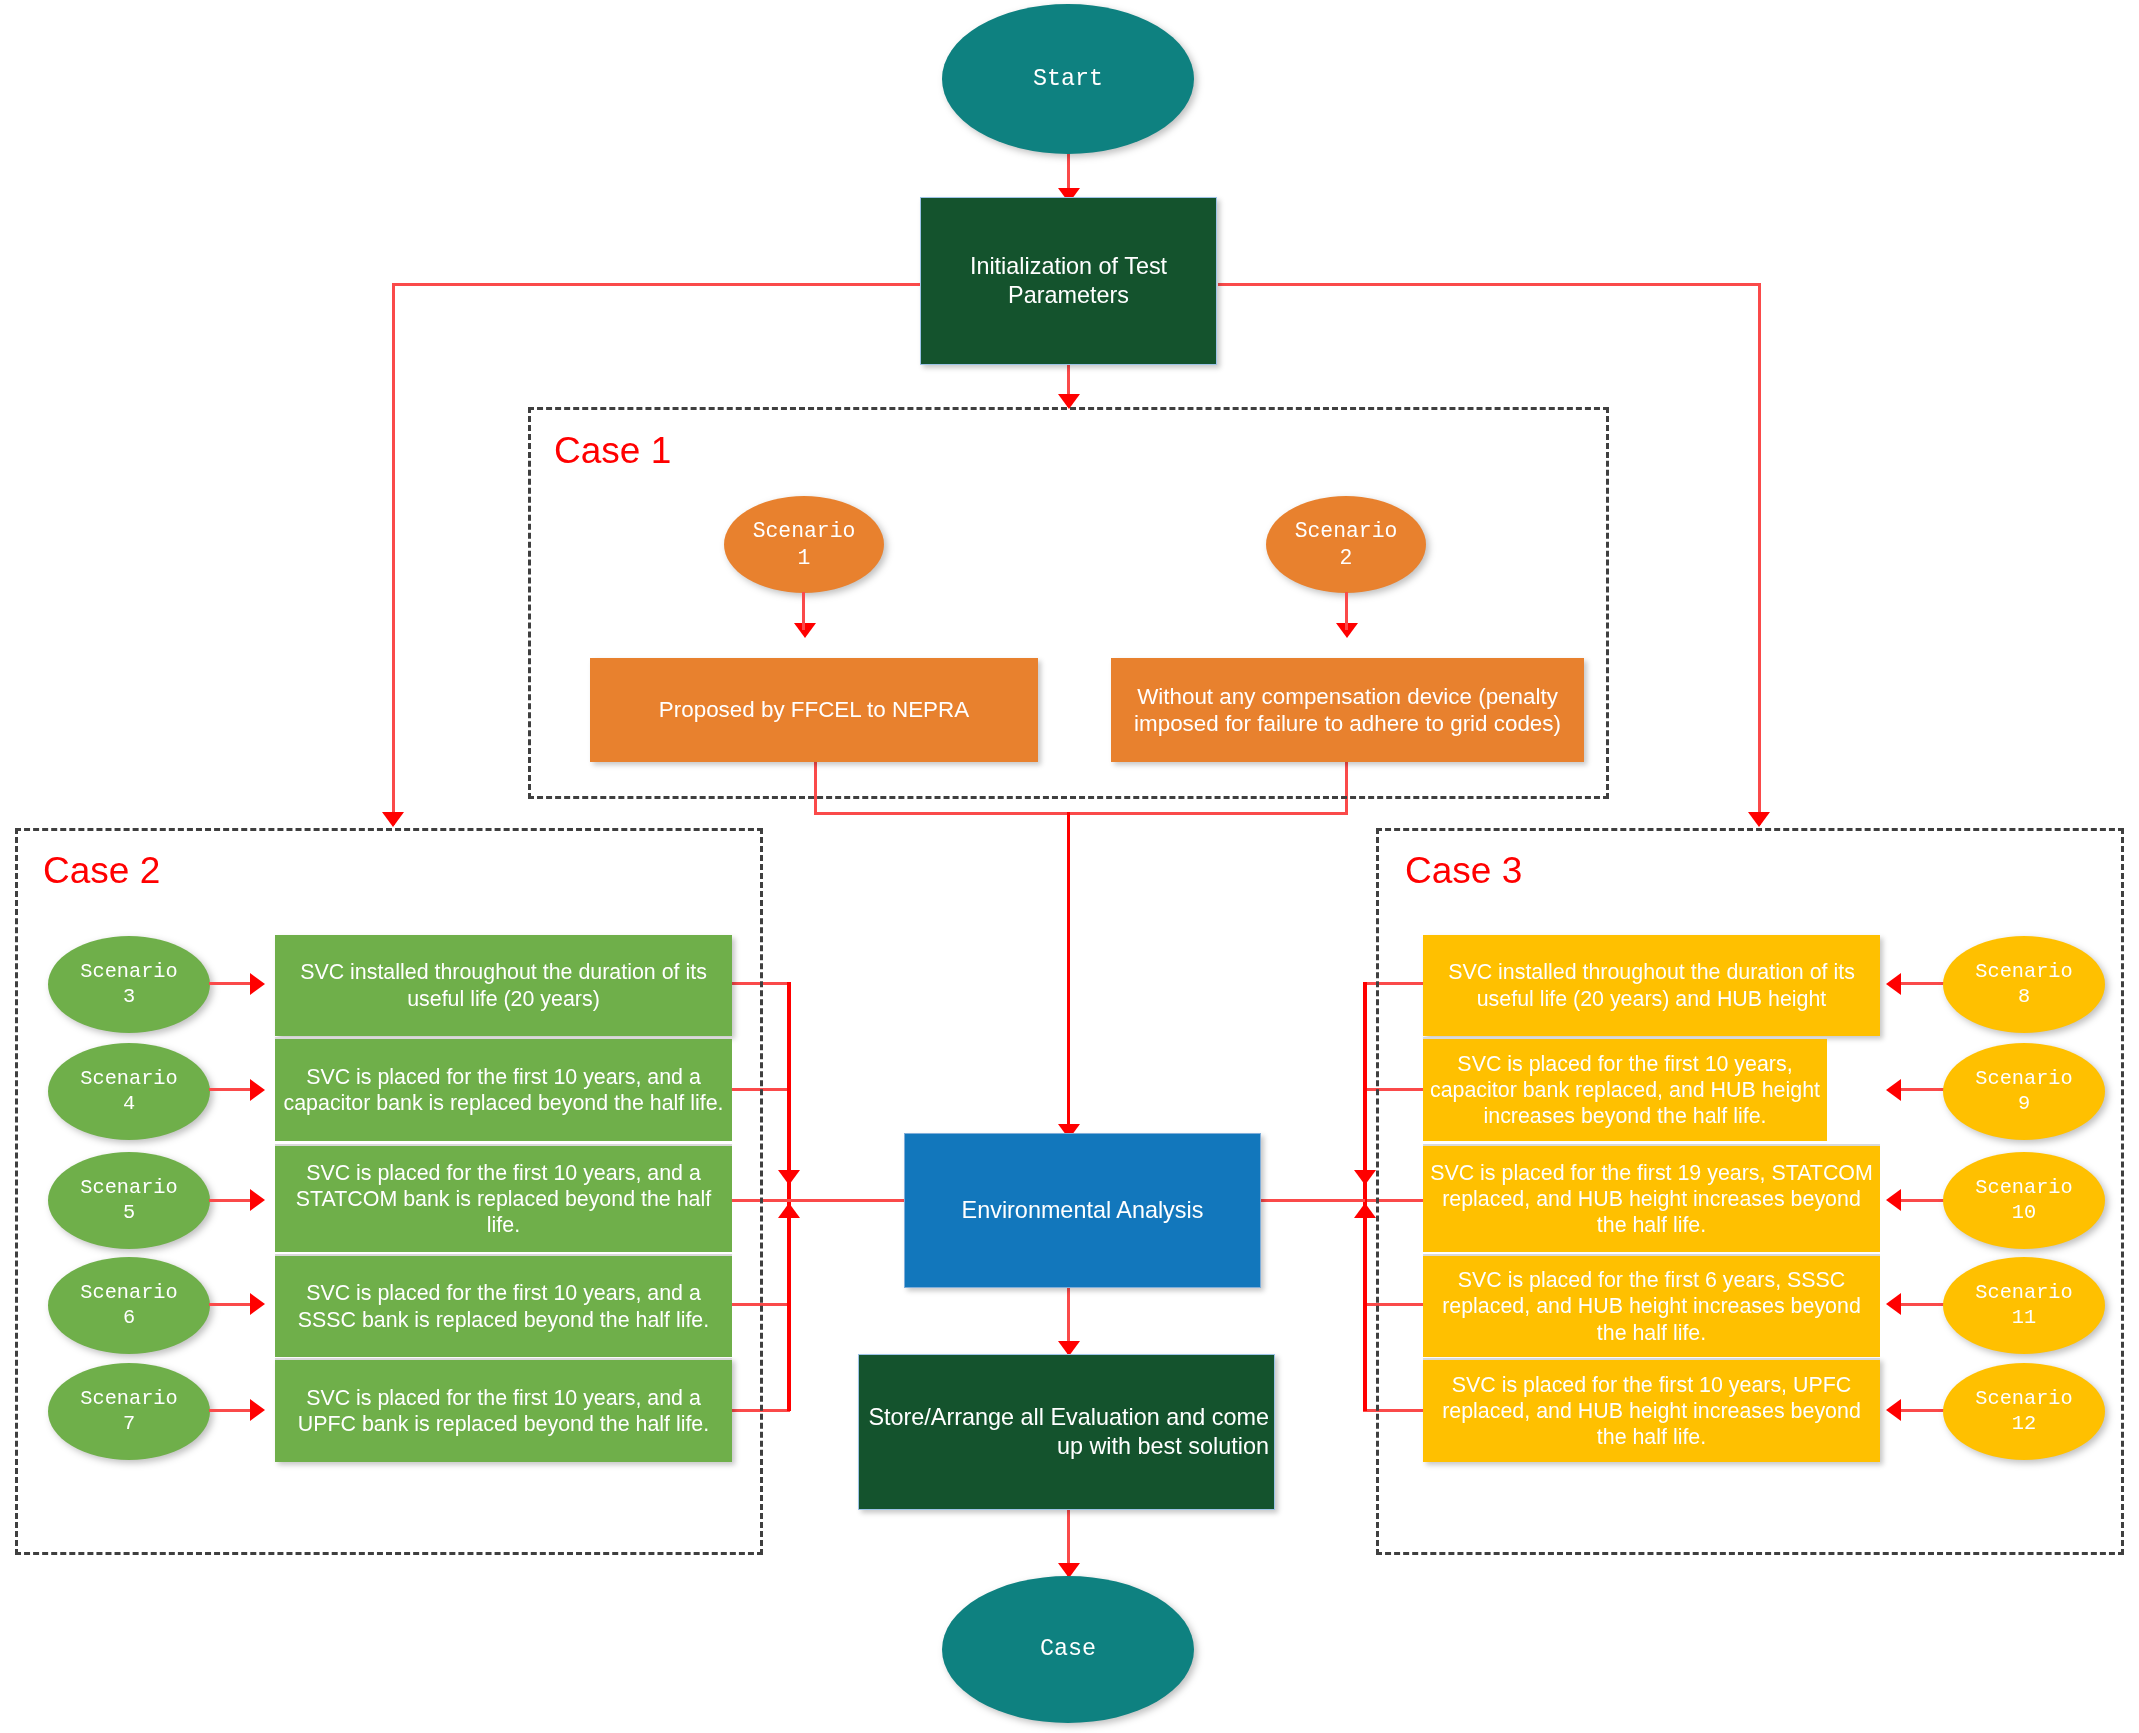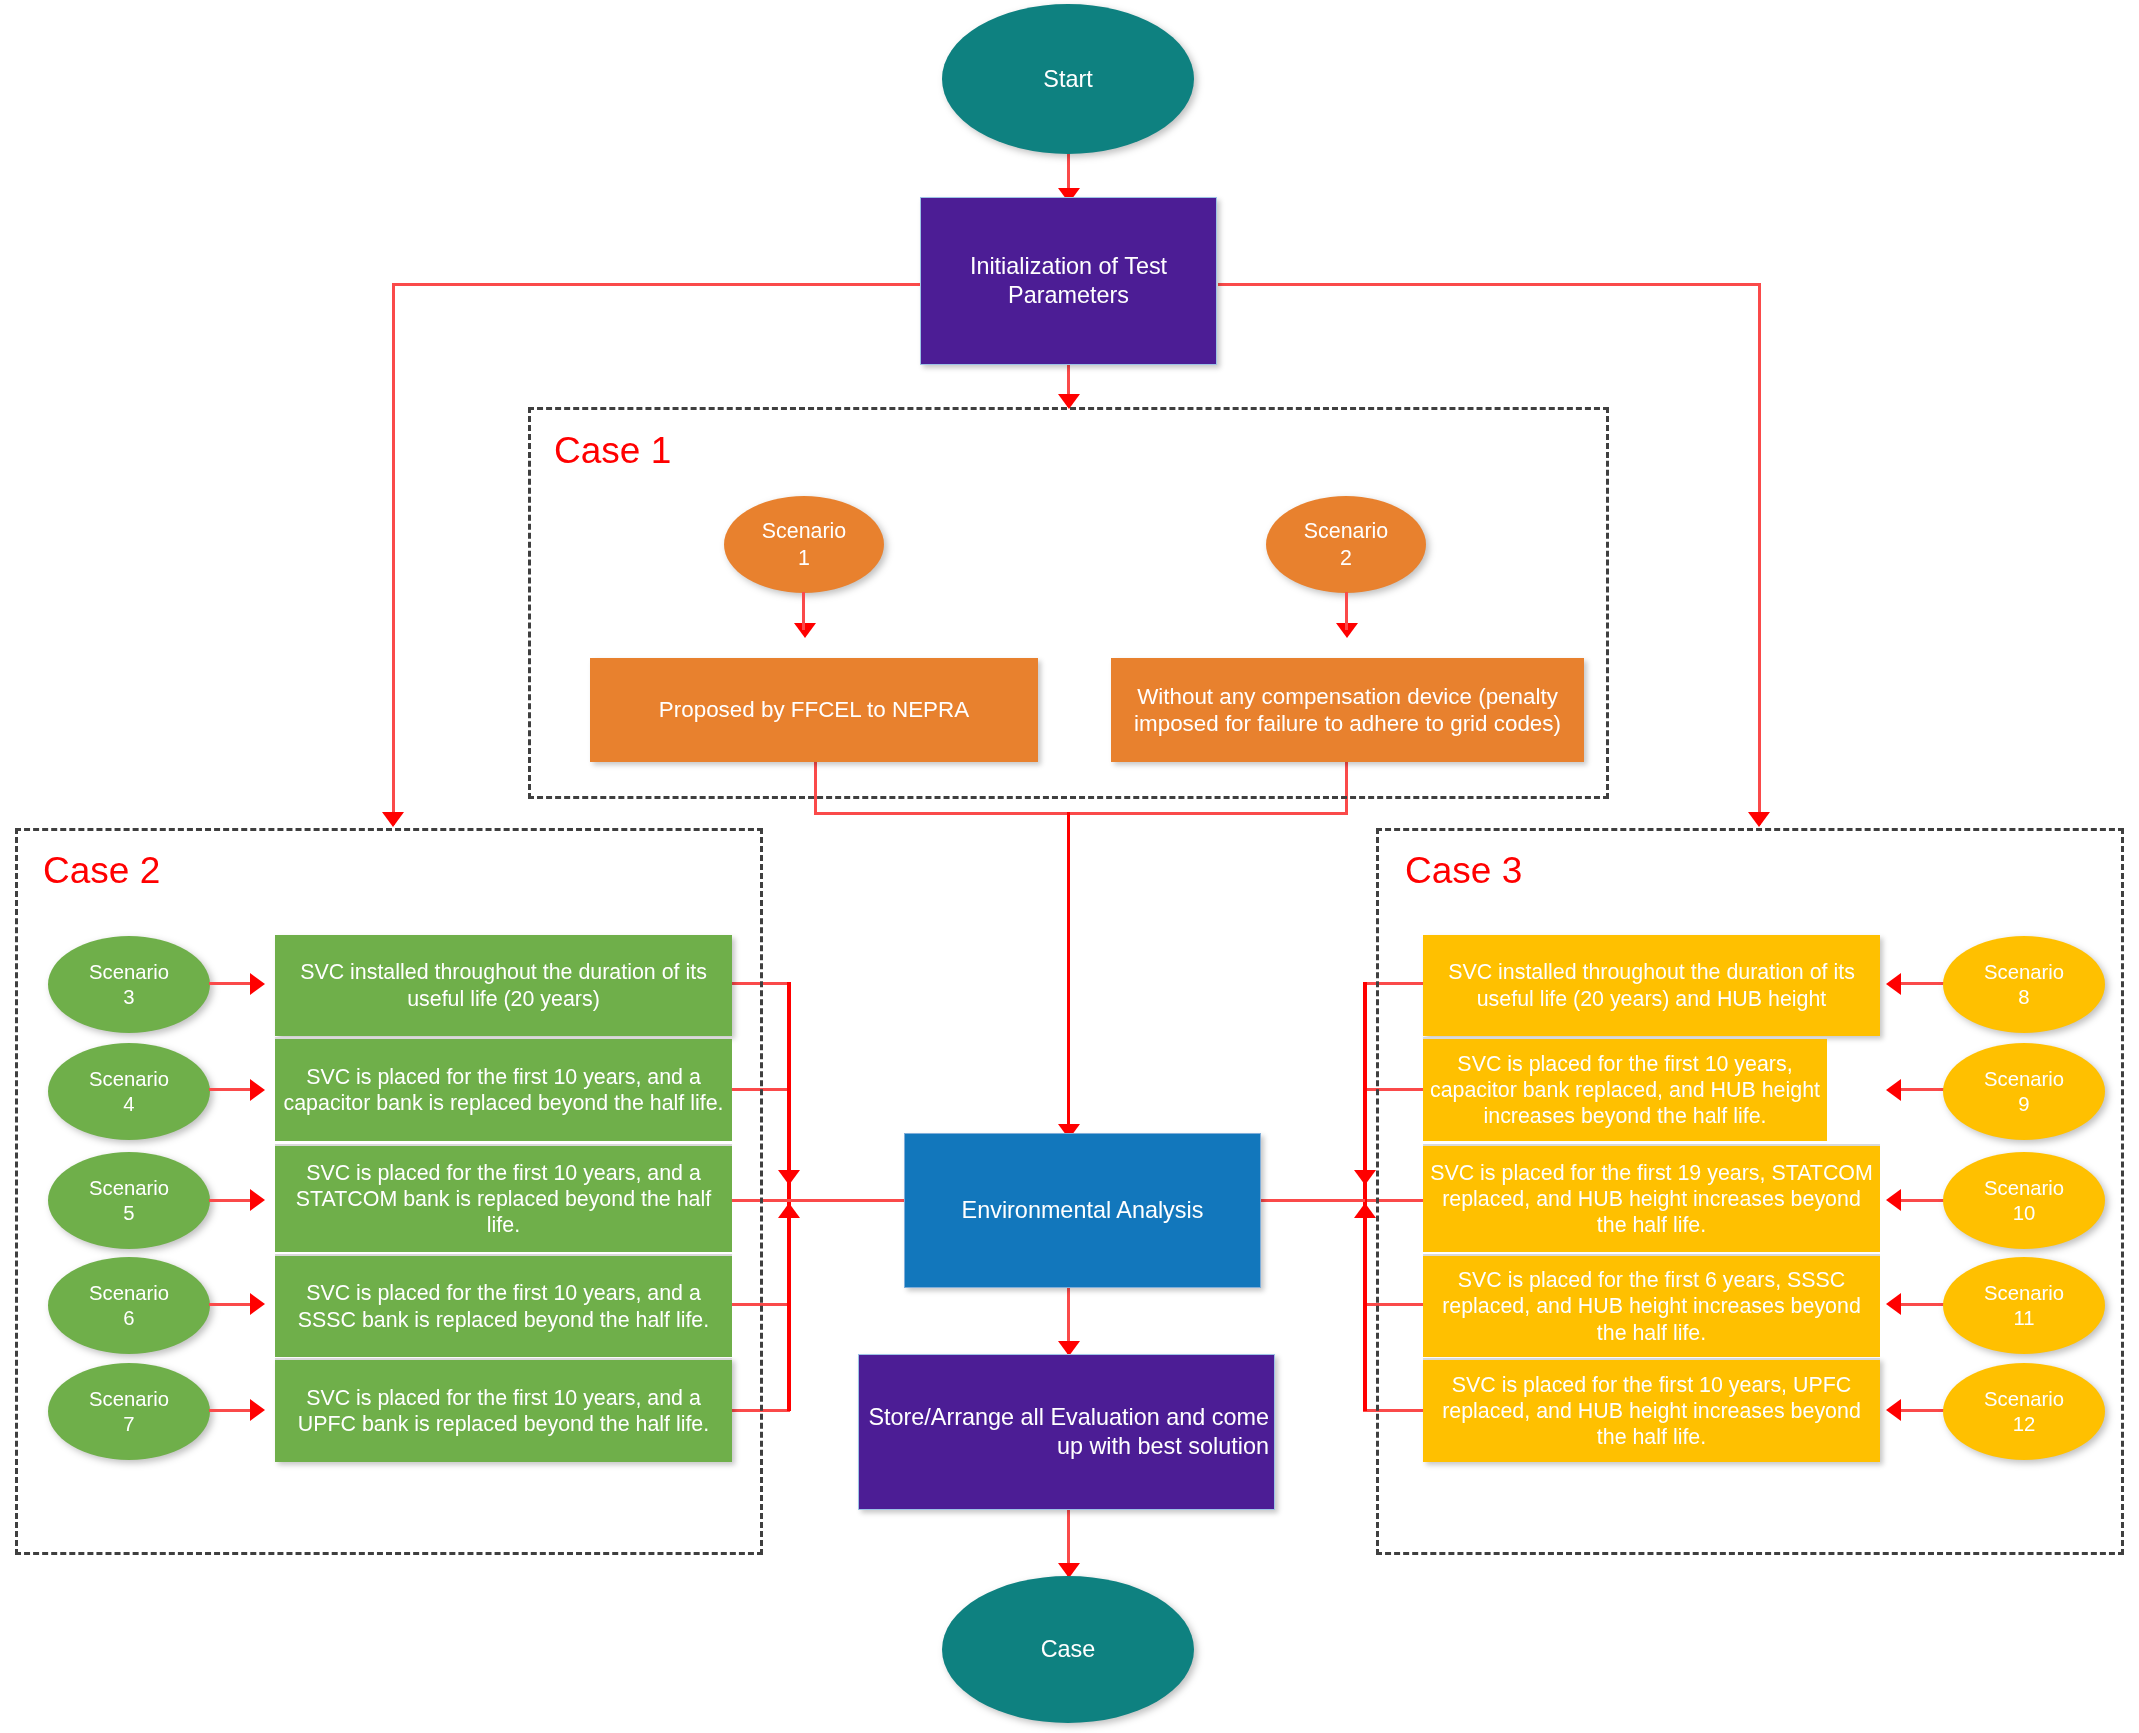--- a/index.html
+++ b/index.html
@@ -17,24 +17,24 @@
     display:flex;
     align-items:center;
     justify-content:center;
     text-align:center;
     color:#ffffff;
     line-height:1.22;
     padding:2px 5.1px;
   }
   .ellipse{border-radius:50%;}
   .shadow{box-shadow:3.1px 3.1px 5.1px rgba(0,0,0,0.22);}
-  .shadow-e{filter:drop-shadow(3.1px 3.6px 3.6px rgba(0,0,0,0.25));}
+  .shadow-e{filter:drop-shadow(3.1px 3.6px 3.6px rgba(0,0,0,0.25));font-family:Liberation Mono, monospace;}
 
   .teal{background:#0E8180;}
-  .darkred{background:#4c1d95;border:1.5px solid #9DC3E6;}
+  .darkred{background:#14532d;border:1.5px solid #9DC3E6;}
   .blue{background:#1277BC;border:1.5px solid #7FAEDA;}
   .orange{background:#E8812E;}
   .green{background:#6FAF4A;}
   .yellow{background:#FFC000;}
 
   .sep-top{border-top:2px solid #D9D9D9;}
 
   
   .case-frame{
     position:absolute;

